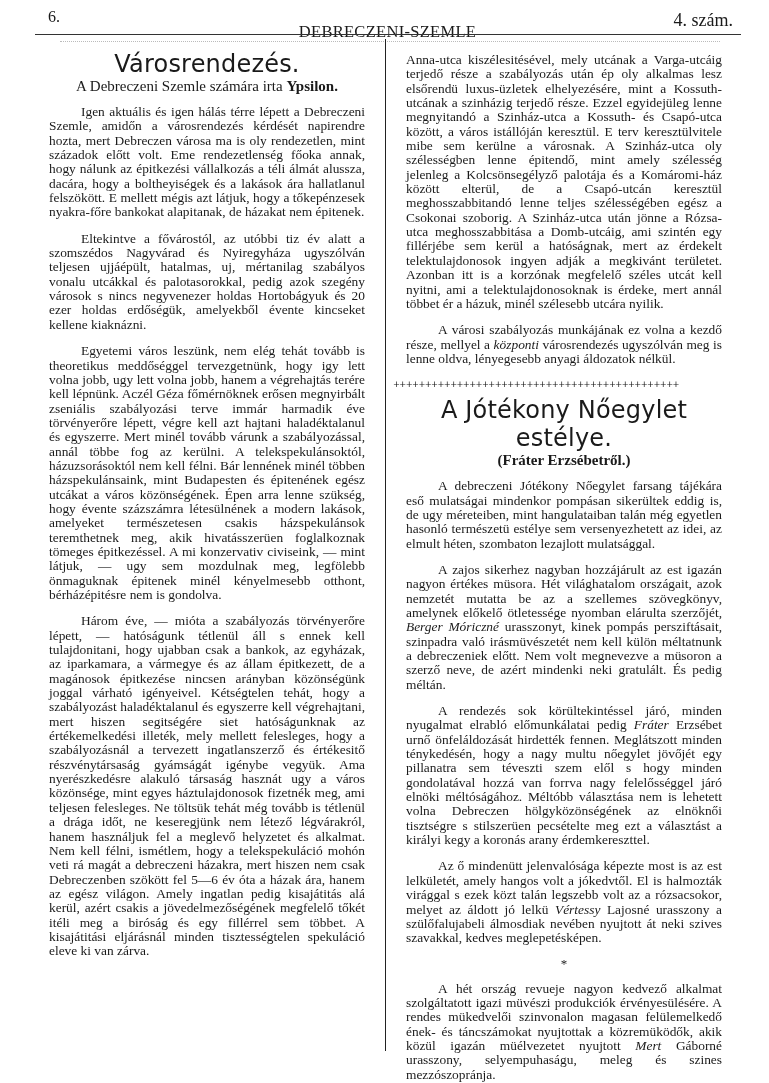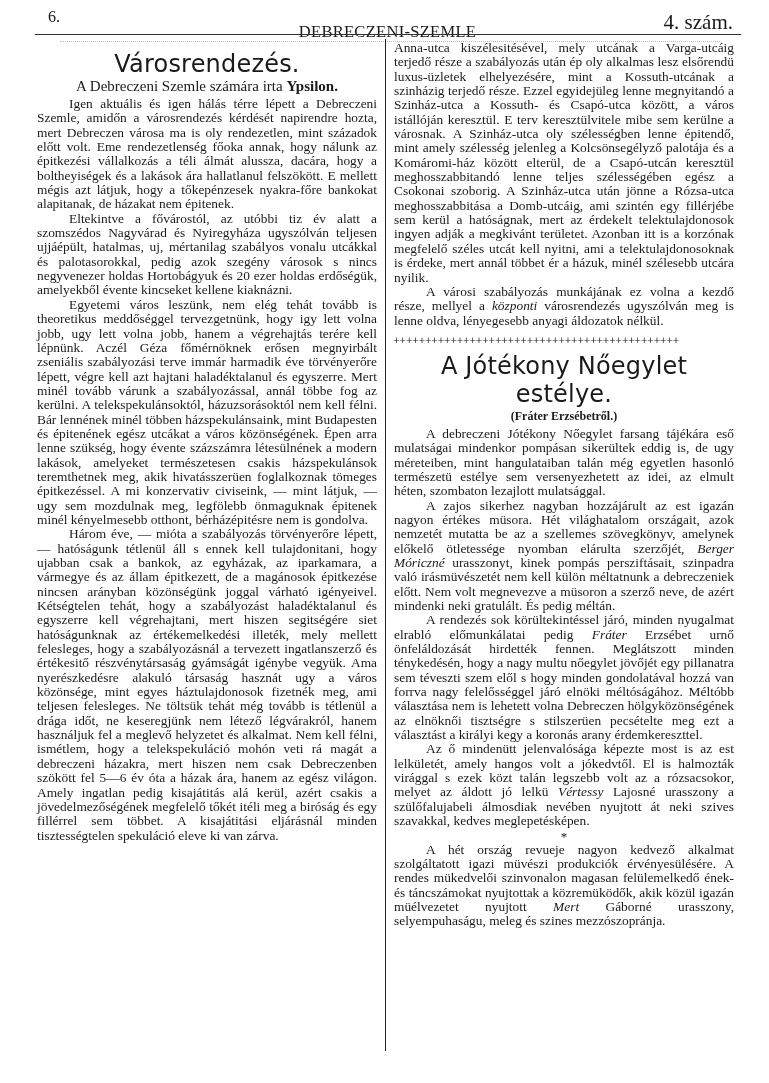--- a/index.html
+++ b/index.html
@@ -7,40 +7,40 @@
     width: 769px; height: 1083px; overflow: hidden; position: relative;
     font-family: "DejaVu Serif", "Liberation Serif", serif;
     color: #1a1a1a;
   }
   .header {
     position: absolute; left: 35px; top: 8px; width: 705px; height: 24px;
     font-family: "Liberation Serif", serif;
   }
   .header .pno { position: absolute; left: 13px; top: 0; font-size: 16px; }
   .header .title { position: absolute; left: 0; right: 0; top: 14px; text-align: center; font-size: 16.5px; letter-spacing: 0.3px; }
-  .header .issue { position: absolute; right: 7px; top: 2px; font-size: 21px; }
+  .header .issue { position: absolute; right: 7px; top: 2px; font-size: 18px; }
   .header-rule { position: absolute; left: 35px; top: 34px; width: 706px; height: 0; border-top: 1.4px solid #333; }
   .header-rule2 { position: absolute; left: 60px; top: 41px; width: 660px; height: 0; border-top: 1px dotted #bbb; }
   .col-divider { position: absolute; left: 385px; top: 39px; height: 1012px; width: 0; border-left: 1.5px solid #222; }
   .col {
     position: absolute; top: 44px; font-family: "Liberation Serif", serif;
     font-size: 13.4px; line-height: 14.35px; text-align: justify;
     hyphens: manual;
   }
   .col.left { left: 37px; width: 340px; }
   .col.right { left: 394px; width: 340px; top: 41px; }
-  .col p { margin: 0; text-indent: 32px; }
+  .col p { margin: 12px; text-indent: 32px; }
   .col p.noindent { text-indent: 0; }
   .art-title {
     text-align: center; font-family: "DejaVu Sans", sans-serif; font-size: 24px;
     line-height: 28px; margin: 6px 0 1px 0; letter-spacing: 0.2px;
   }
   .byline { text-align: center; font-size: 15px; line-height: 14px; margin: 0 0 4px 0; }
   .byline b { font-weight: bold; }
-  .art-sub { text-align: center; font-size: 12px; font-weight: bold; line-height: 14px; margin: 0 0 4px 0; }
+  .art-sub { text-align: center; font-size: 15px; font-weight: bold; line-height: 14px; margin: 0 0 4px 0; }
   .ornament {
     font-family: "DejaVu Sans", sans-serif; font-size: 8.3px; letter-spacing: -0.6px;
     line-height: 12px; margin: 6px 0 4px -1px; white-space: nowrap; overflow: hidden; color: #111;
   }
   .asterisk { text-align: center; font-size: 13px; line-height: 12px; margin: 2px 0 0 0; }
   i { }
 </style>
 </head>
 <body>
 

